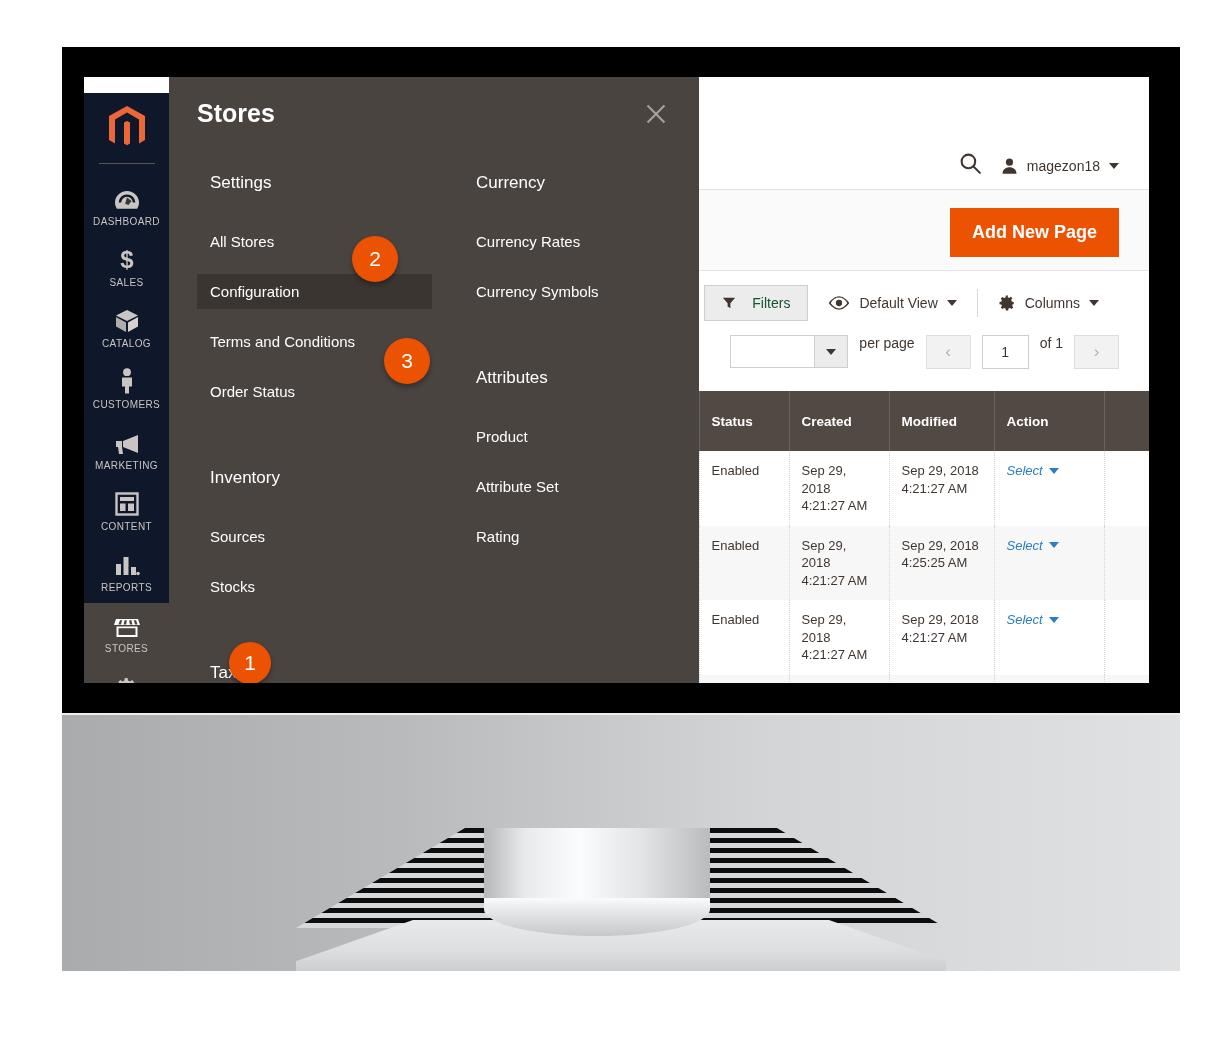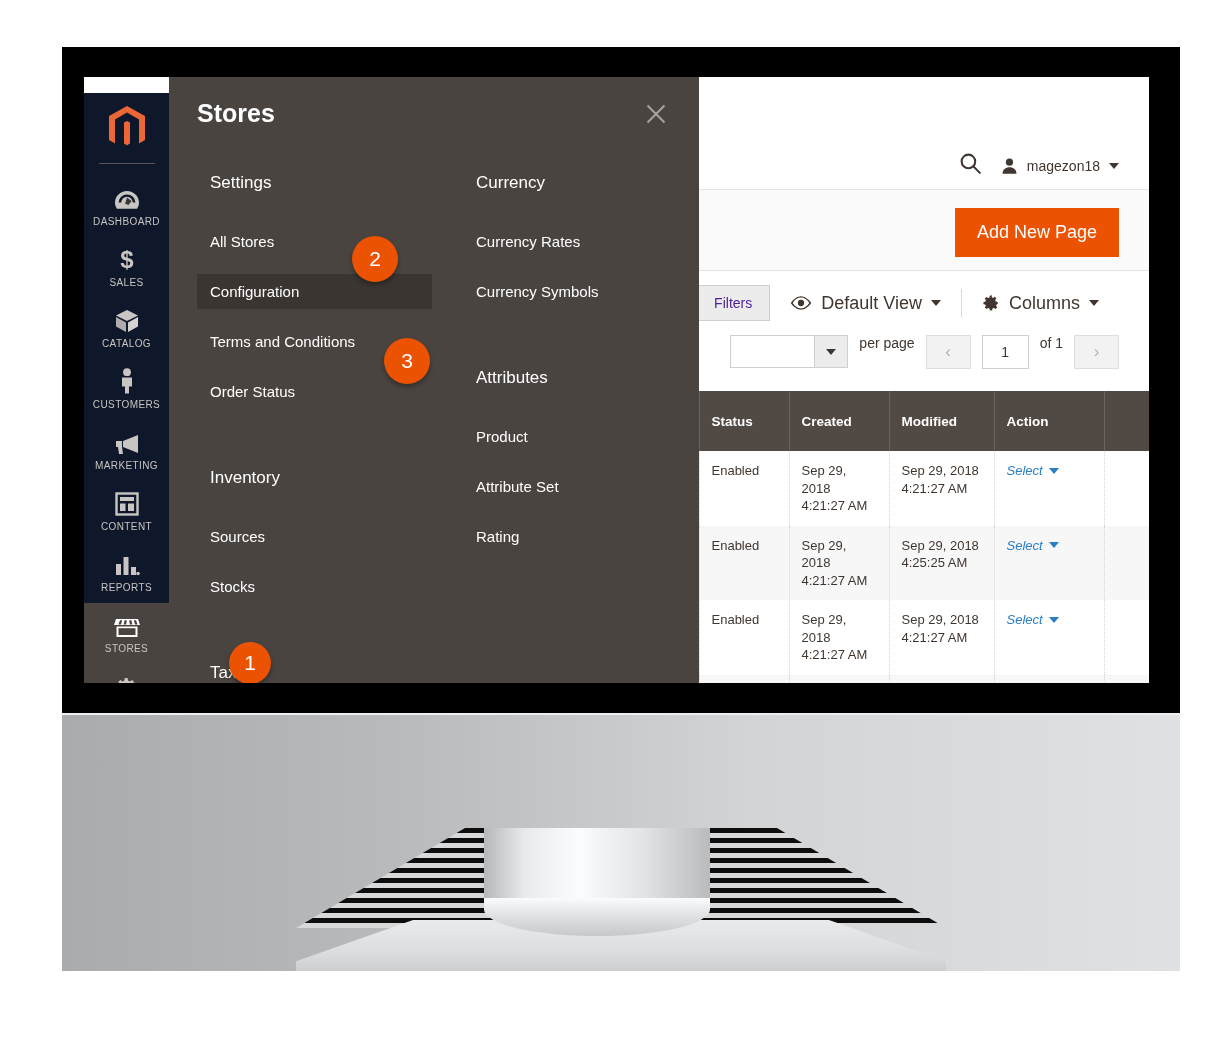--- a/index.html
+++ b/index.html
@@ -160,32 +160,32 @@
   .user-box { display:flex; align-items:center; gap: 9px; cursor:pointer; font-size: 14px; color:#41362f; }
 
   .page-head {
     height: 82px; background:#fafafa;
     border-top:1px solid #e3e3e3; border-bottom:1px solid #e3e3e3;
     position:relative;
   }
   .btn-primary {
     position:absolute; right: 30px; top: 18px;
     background:#eb5202; color:#fff; border:none;
-    font-size: 18px; font-weight: normal; padding: 14px 22px;
+    font-size: 18px; font-weight: bold; padding: 14px 22px;
     cursor:pointer; font-family:"Liberation Sans", sans-serif;
   }
 
   .toolbar { height: 64px; display:flex; align-items:center; justify-content:flex-end; gap: 0; padding-right: 30px; }
   .btn-filters {
     display:flex; align-items:center; gap:16px;
     background:#ececec; border:1px solid #cfcfcf;
-    padding: 9px 17px; font-size: 14px; color:#4c1d95; cursor:pointer;
+    padding: 9px 17px; font-size: 14px; color:#14532d; cursor:pointer;
     font-family:"Liberation Sans", sans-serif;
   }
-  .tb-group { display:flex; align-items:center; gap:9px; padding: 0 20px; font-size: 18px; cursor:pointer; }
+  .tb-group { display:flex; align-items:center; gap:9px; padding: 0 20px; font-size: 14px; cursor:pointer; }
   .tb-sep { width:1px; height:28px; background:#d8d8d8; }
   .caret { width:0;height:0;border-left:5px solid transparent;border-right:5px solid transparent;border-top:6px solid #41362f; }
 
   .pager-row { height: 56px; display:flex; justify-content:flex-end; gap: 11px; padding-right: 30px; font-size:14px; }
   .sel-box { display:flex; width: 118px; height: 33px; border:1px solid #cfcfcf; background:#fff; }
   .sel-box .sel-val { flex:1; }
   .sel-box .sel-arrow { width:33px; background:#ececec; border-left:1px solid #cfcfcf; display:flex;align-items:center;justify-content:center; }
   .pg-btn { width:45px;height:34px;border:1px solid #dedede;background:#f2f2f2; display:flex;align-items:center;justify-content:center; color:#b3b3b3; font-size:17px; cursor:pointer; }
   .pg-input { width:47px;height:34px;border:1px solid #cfcfcf;background:#fff; display:flex;align-items:center;justify-content:center; font-size:14px; }
 

